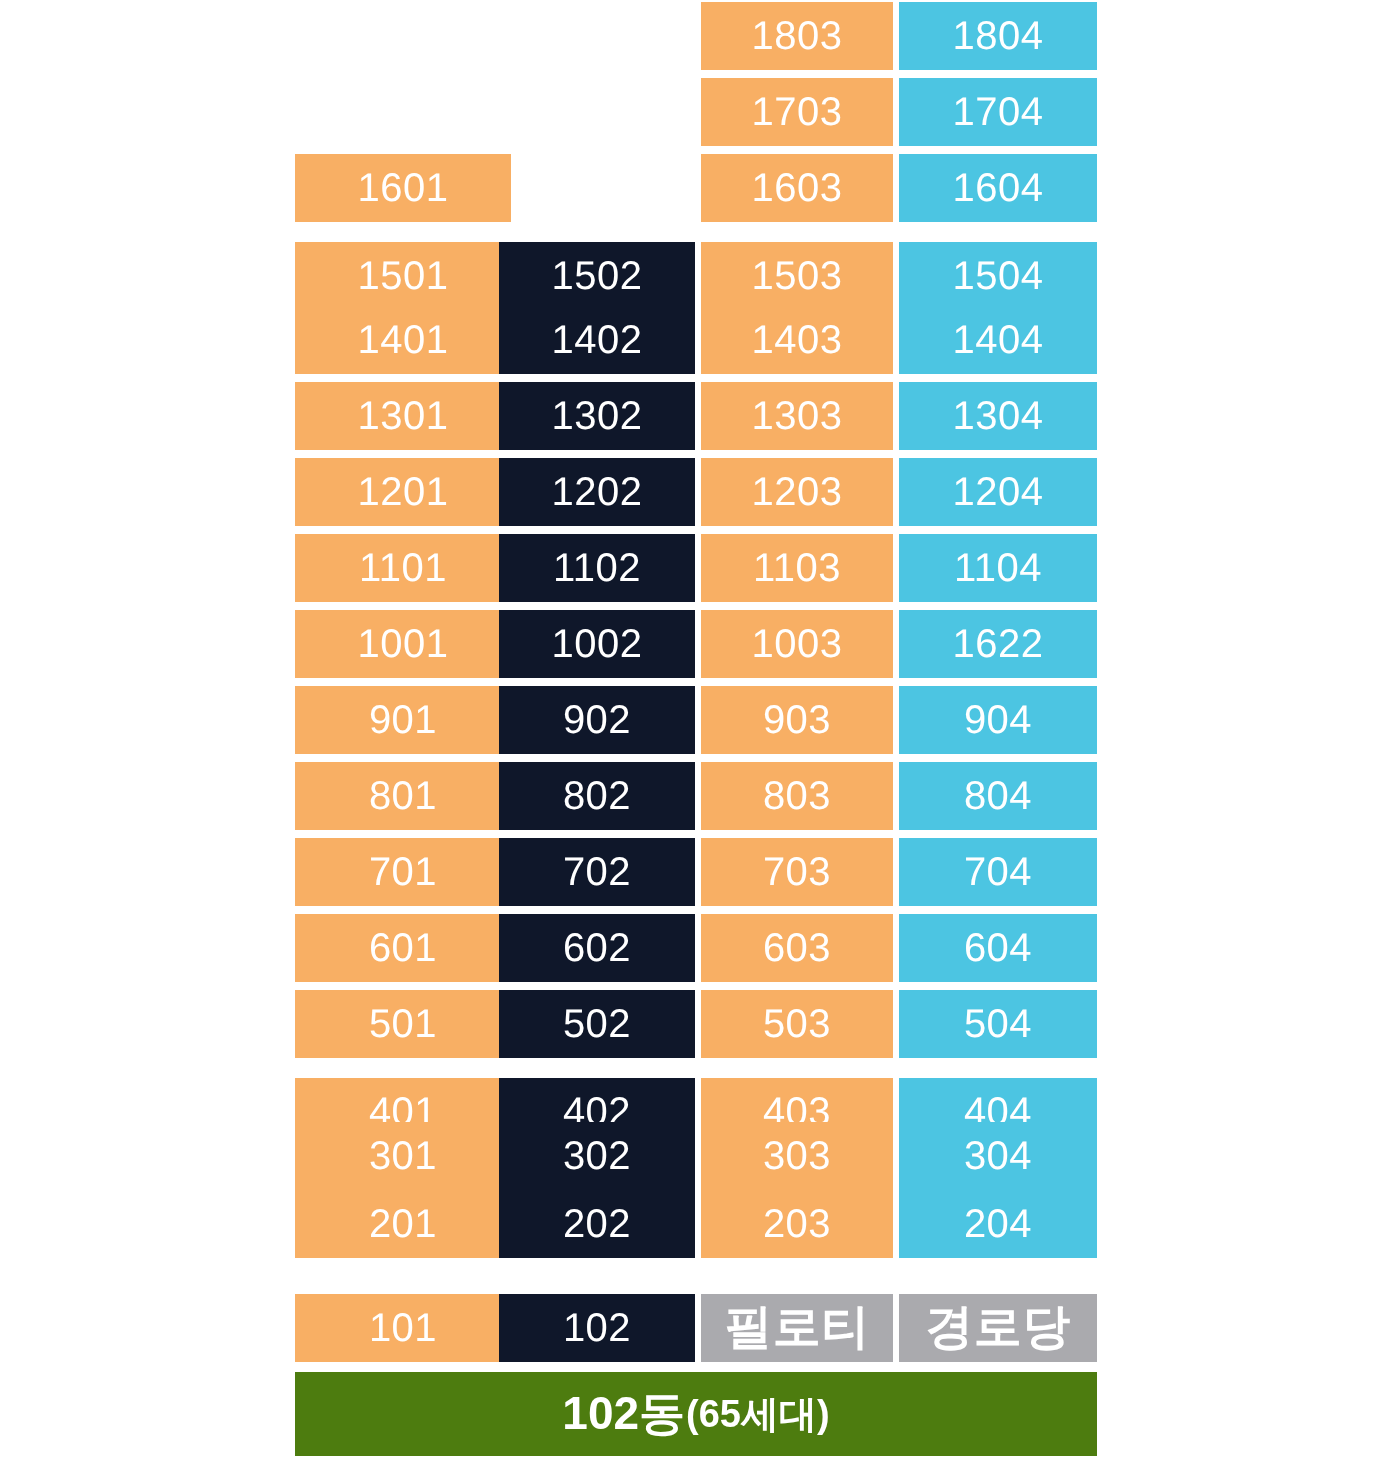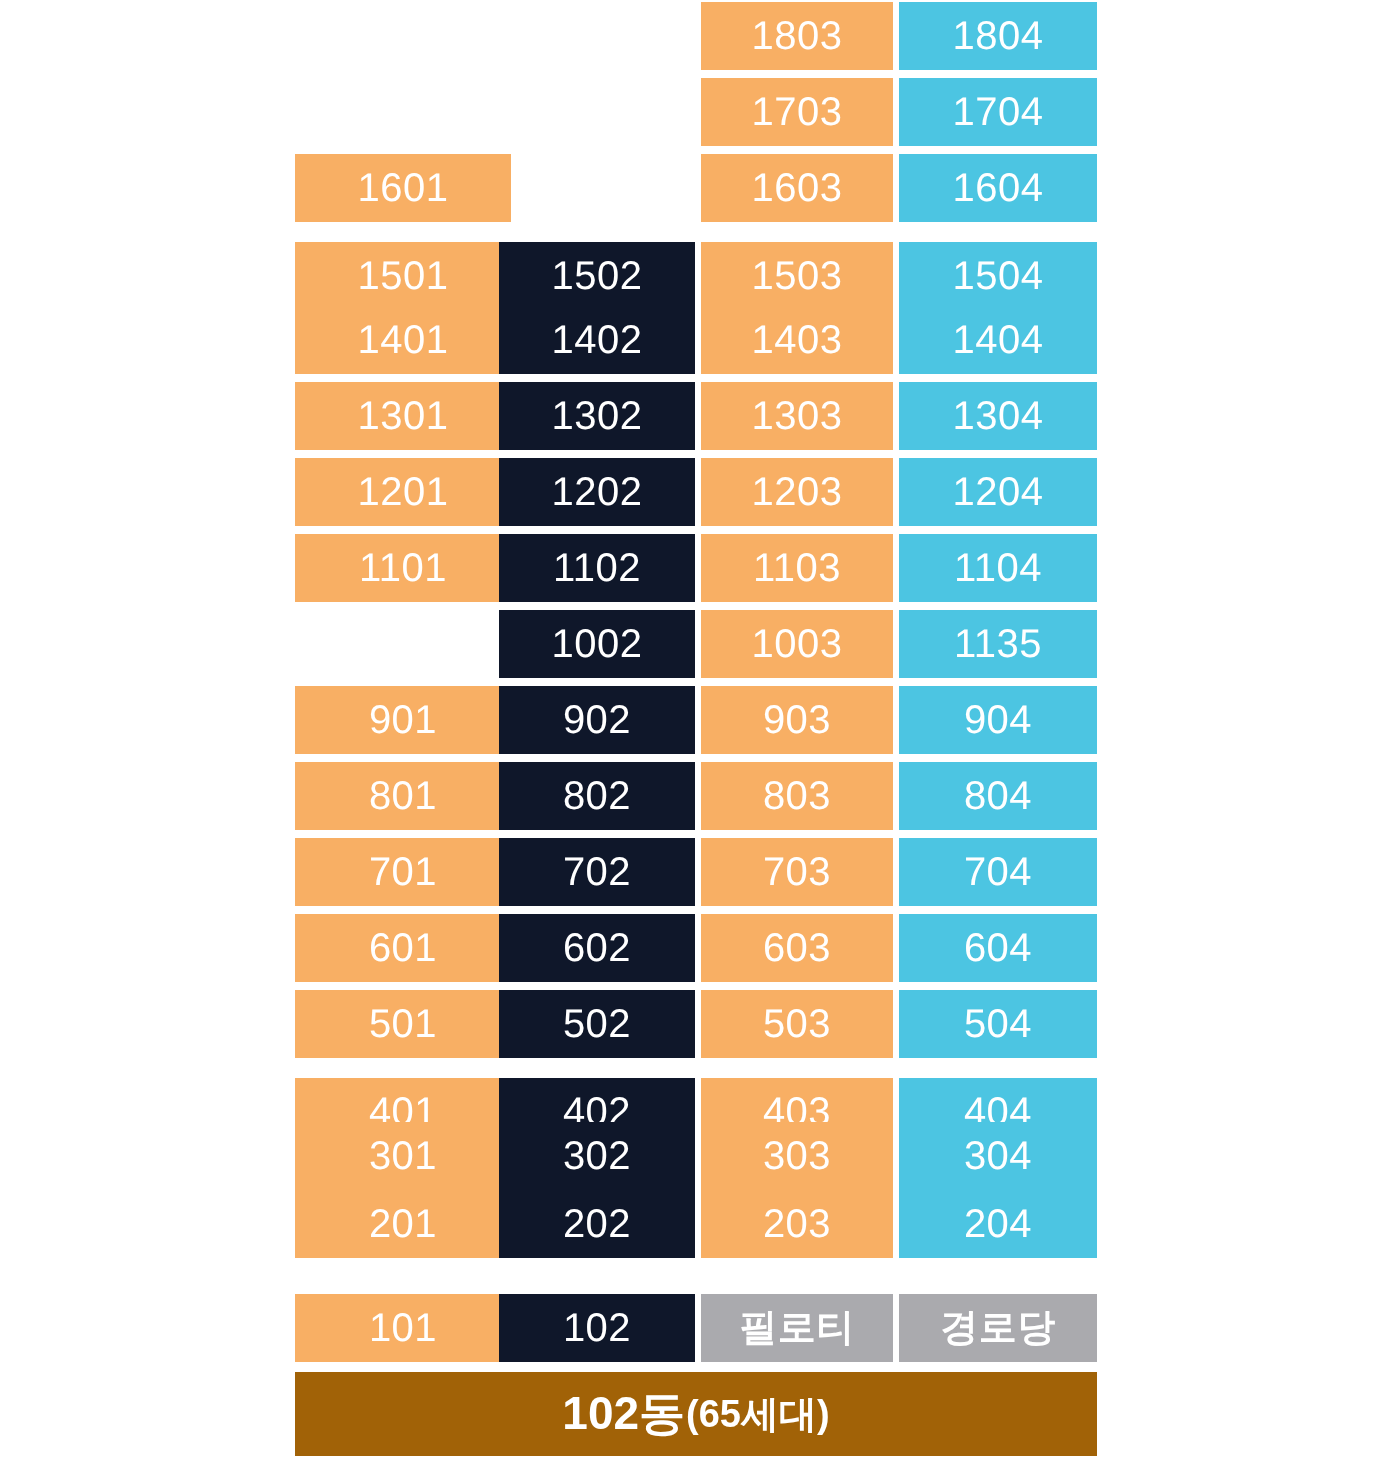--- a/index.html
+++ b/index.html
@@ -52,34 +52,34 @@
   .col3 { left: 406px; width: 192px; }
   .col4 { left: 604px; width: 198px; }
 
   .c-orange { background: #f8af64; }
   .c-green  { background: #0f172a; }
   .c-blue   { background: #4cc5e2; }
   .c-gray   { background: #aaaaae; }
 
   .cell.label-cell {
     font-weight: 700;
-    font-size: 38px;
+    font-size: 48px;
   }
 
   .cell.empty {
     background: transparent;
   }
 
   #footer-bar {
     position: absolute;
     left: 295px;
     top: 1372px;
     width: 802px;
     height: 84px;
-    background: #a16207;
+    background: #4d7c0f;
     display: flex;
     align-items: center;
     justify-content: center;
     color: #ffffff;
     box-sizing: border-box;
   }
   #footer-bar .dong {
     font-size: 46px;
     font-weight: 700;
     letter-spacing: 0px;
@@ -137,23 +137,24 @@
       <div class="cell col3 c-orange">1203</div>
       <div class="cell col4 c-blue">1204</div>
     </div>
     <div class="floor-row" style="top: 534px;">
       <div class="cell col1 c-orange">1101</div>
       <div class="cell col2 c-green">1102</div>
       <div class="cell col3 c-orange">1103</div>
       <div class="cell col4 c-blue">1104</div>
     </div>
     <div class="floor-row" style="top: 610px;">
+      <div class="cell col1 c-orange">1001</div>
       <div class="cell col2 c-green">1002</div>
       <div class="cell col3 c-orange">1003</div>
-      <div class="cell col4 c-blue">1135</div>
+      <div class="cell col4 c-blue">1622</div>
     </div>
     <div class="floor-row" style="top: 686px;">
       <div class="cell col1 c-orange">901</div>
       <div class="cell col2 c-green">902</div>
       <div class="cell col3 c-orange">903</div>
       <div class="cell col4 c-blue">904</div>
     </div>
     <div class="floor-row" style="top: 762px;">
       <div class="cell col1 c-orange">801</div>
       <div class="cell col2 c-green">802</div>

